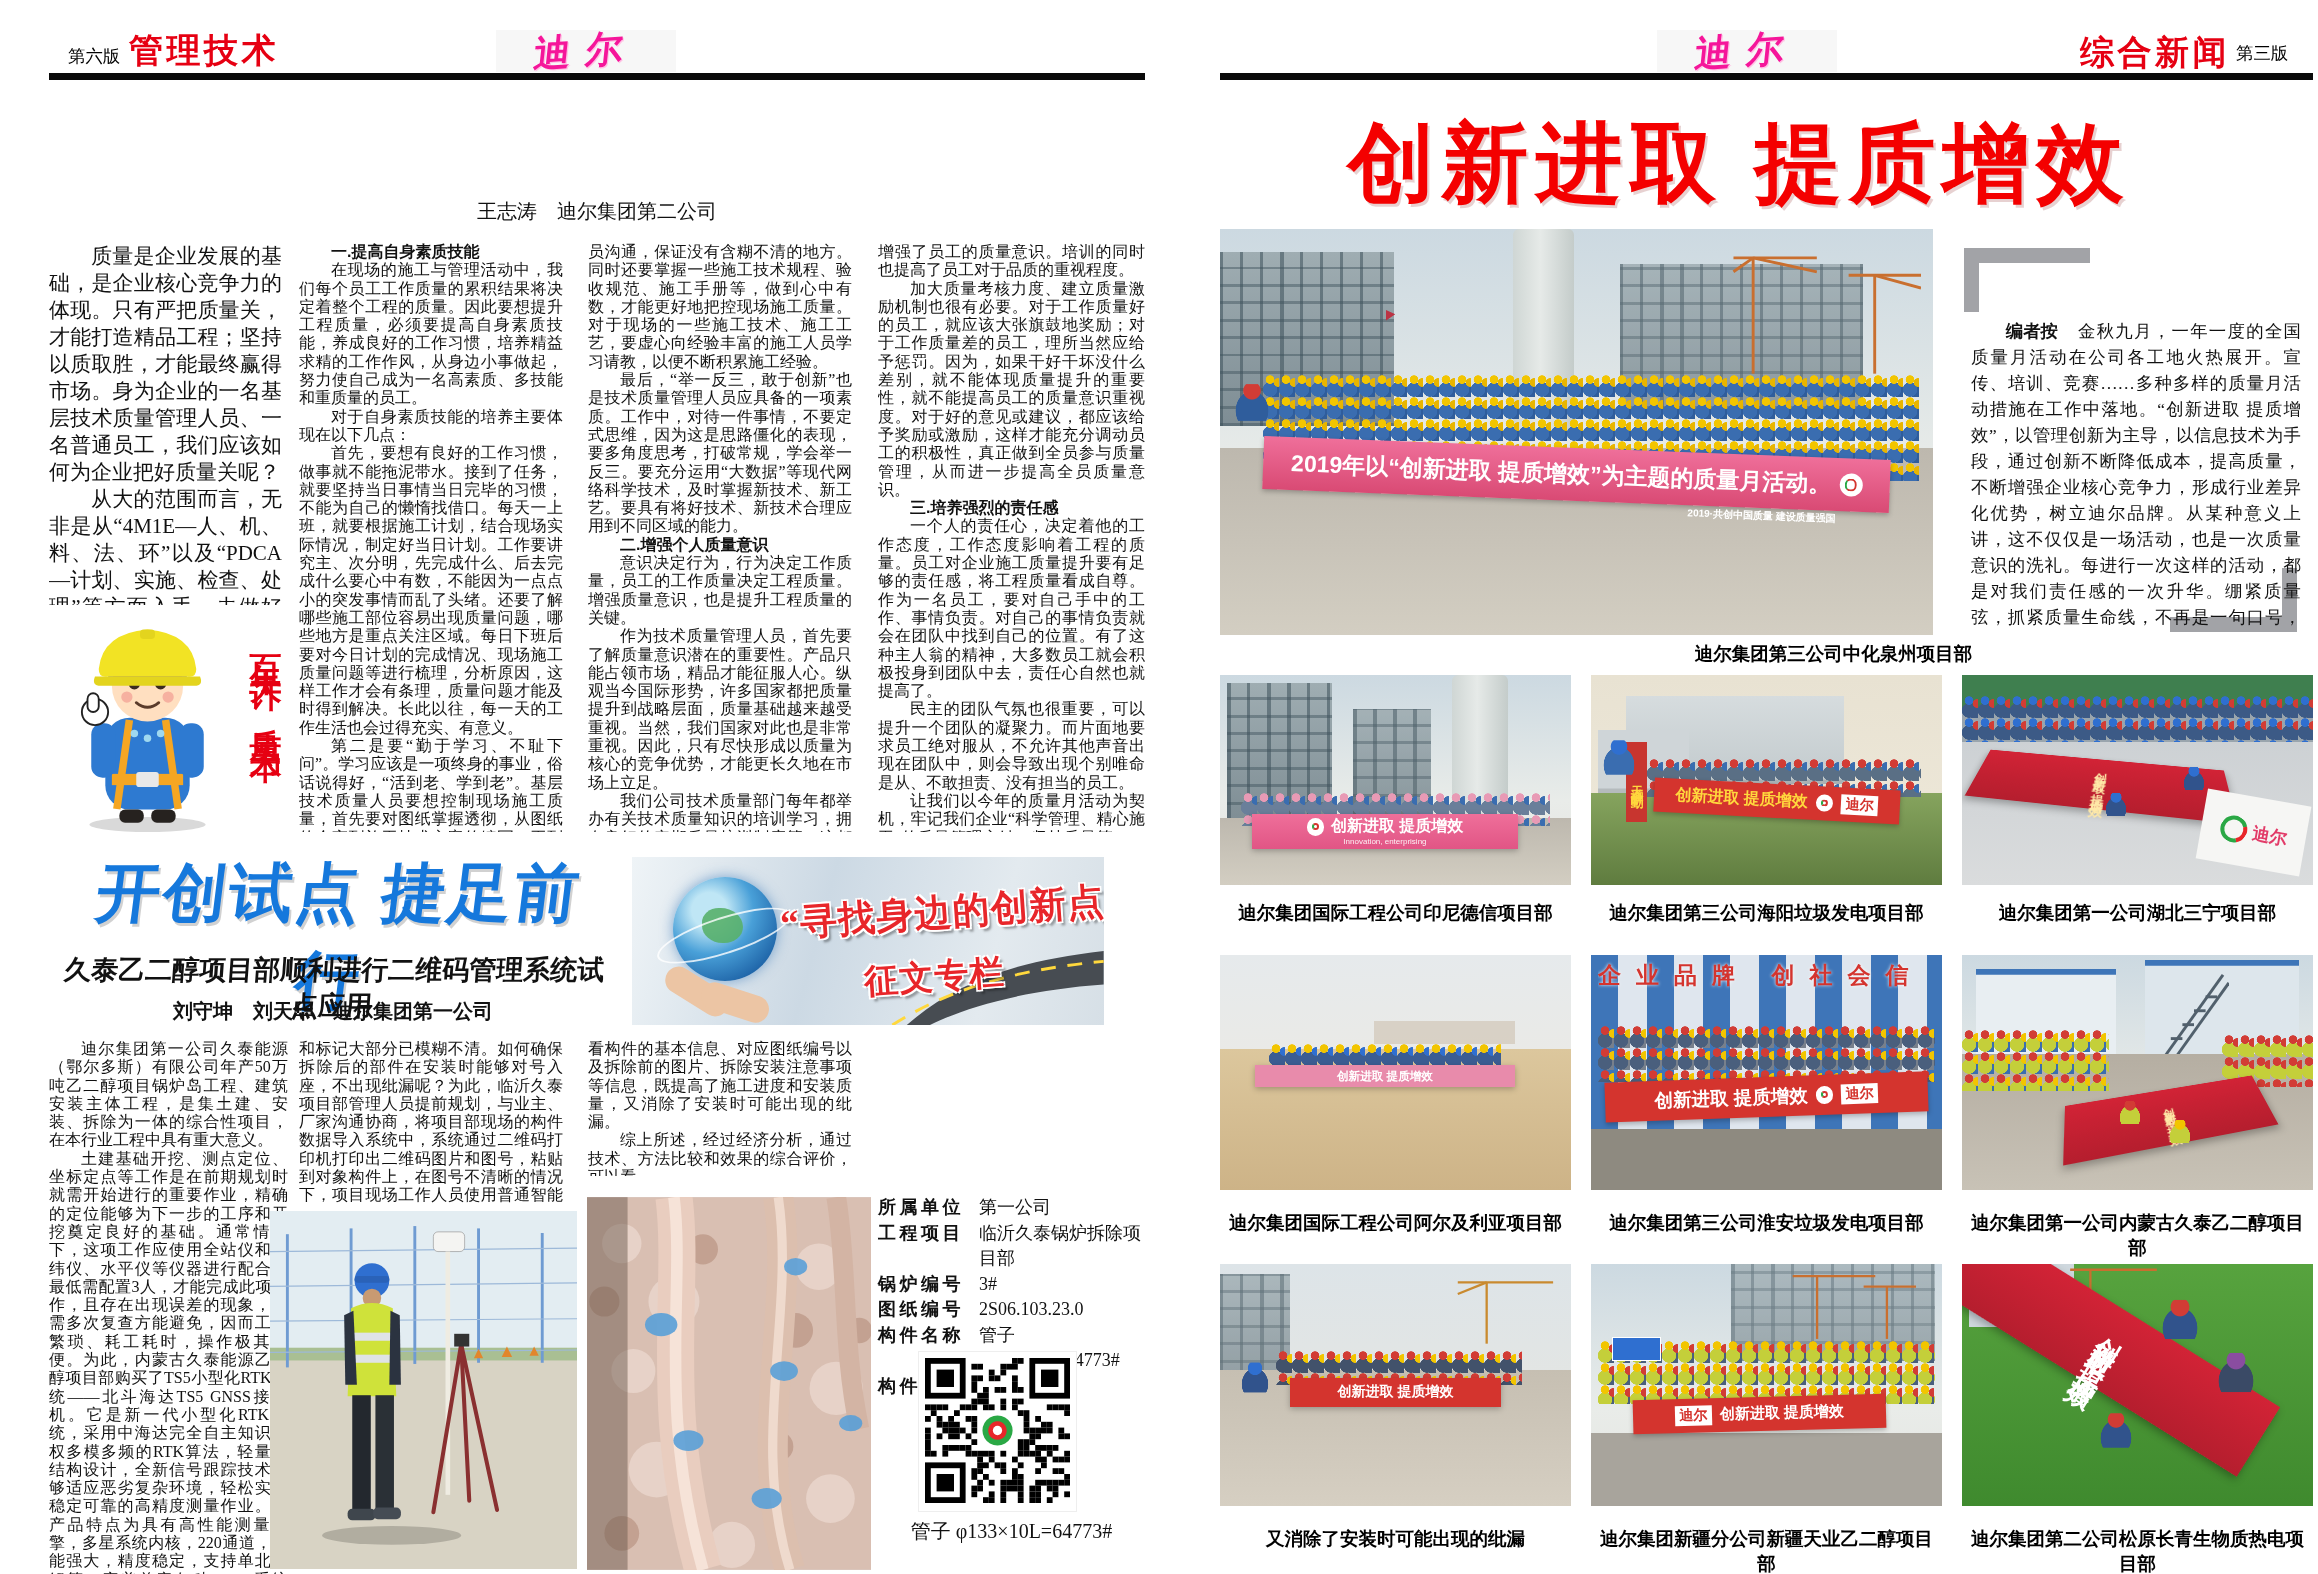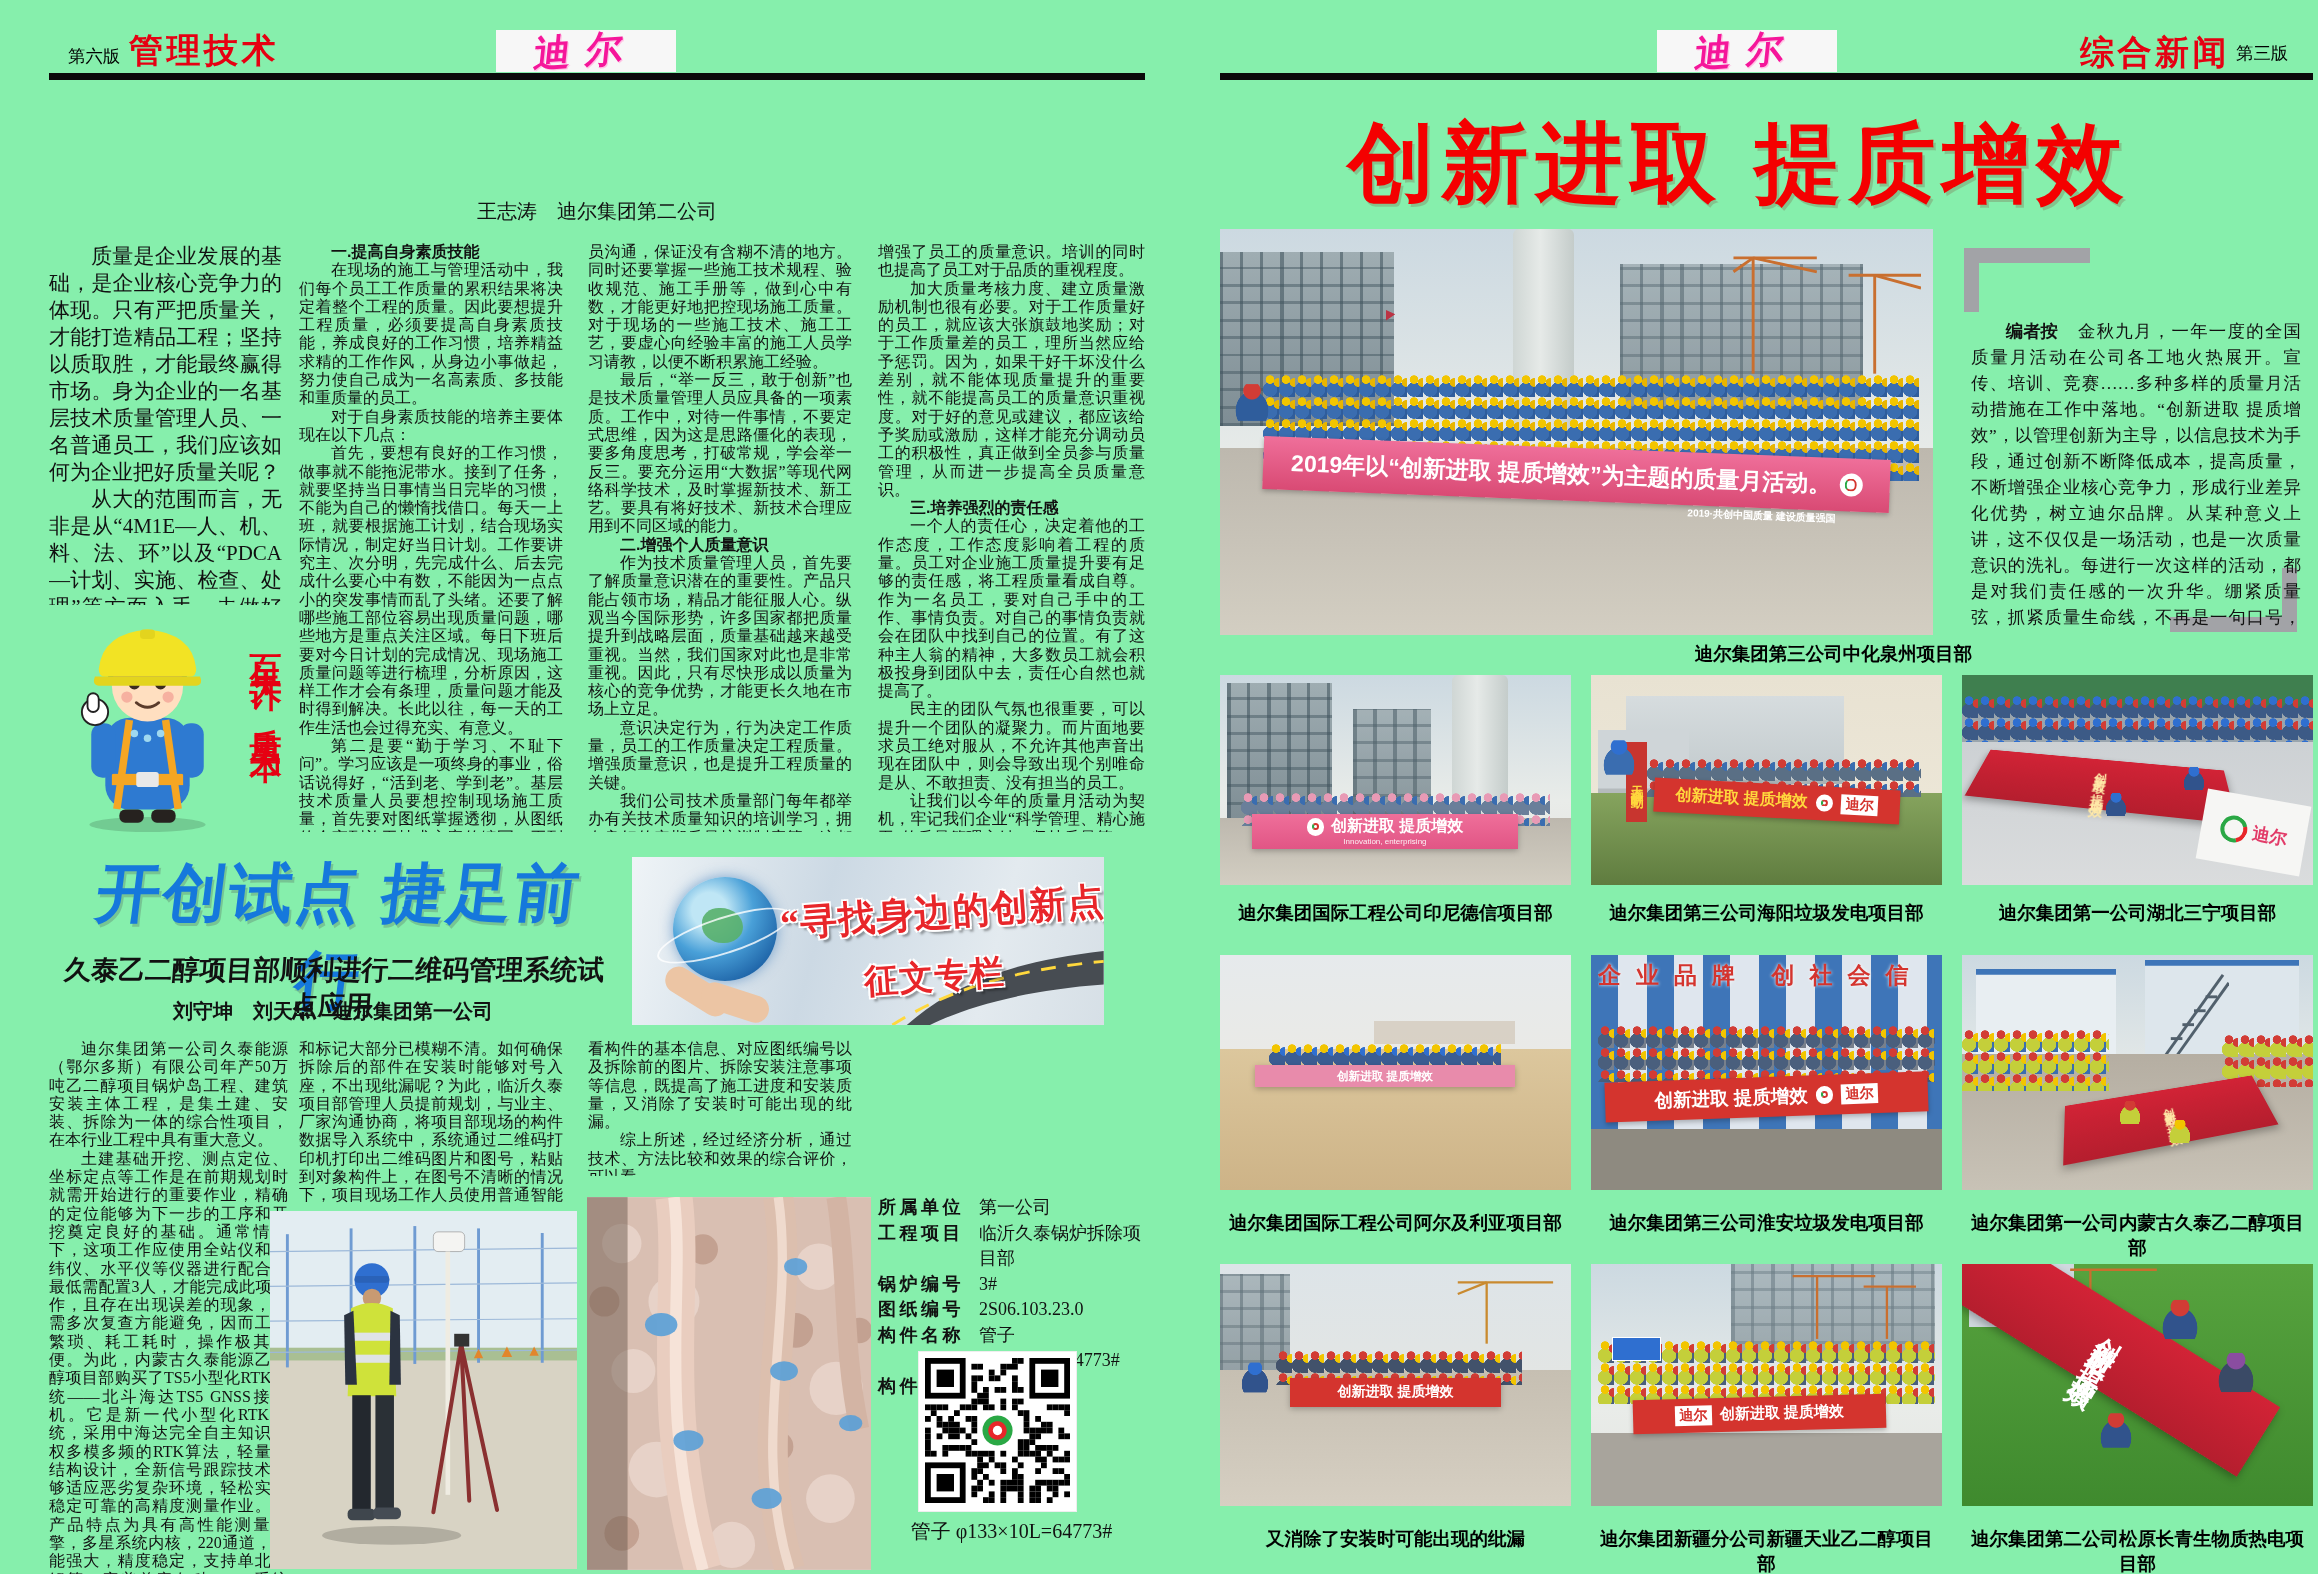--- a/index.html
+++ b/index.html
@@ -2,21 +2,21 @@
 <html style="font-size:9.3px"><head>
 <meta charset="utf-8">
 <style>
   :root{
     --serif:"Liberation Serif","DejaVu Serif",serif;
     --sans:"Liberation Sans","DejaVu Sans",sans-serif;
     --red:#e60012; --blue:#1578dc; --pink:#ef5e8c; --bannerred:#d4342e;
   }
   *{margin:0;padding:0;box-sizing:border-box}
   html,body{background:#888}
-  .sheet{position:relative;width:2319px;height:1575px;background:#86efac;overflow:hidden;font-family:var(--serif);color:#111}
+  .sheet{position:relative;width:2319px;height:1575px;background:#ffffff;overflow:hidden;font-family:var(--serif);color:#111}
   .abs{position:absolute}
 
   
   .edition{font:17.4px var(--sans);color:#000}
   .sectionname{font:bold 34px var(--sans);color:var(--red);letter-spacing:3.5px}
   .masthead{width:180px;height:42px;background:#f7f7f7;display:flex;align-items:center;justify-content:center}
   .masthead span{font:bold 37px var(--serif);color:#f5169a;transform:rotate(-4deg) skewX(-10deg);letter-spacing:15px;text-shadow:1.2px 1.2px 0 #ffc2e4}
   .rule{background:#0a0a0a;height:7px}
 
   
@@ -108,22 +108,22 @@
       <h4 class="para h">一.提高自身素质技能</h4>
       <p class="para p">在现场的施工与管理活动中，我们每个员工工作质量的累积结果将决定着整个工程的质量。因此要想提升工程质量，必须要提高自身素质技能，养成良好的工作习惯，培养精益求精的工作作风，从身边小事做起，努力使自己成为一名高素质、多技能和重质量的员工。</p>
       <p class="para p">对于自身素质技能的培养主要体现在以下几点：</p>
       <p class="para p">首先，要想有良好的工作习惯，做事就不能拖泥带水。接到了任务，就要坚持当日事情当日完毕的习惯，不能为自己的懒惰找借口。每天一上班，就要根据施工计划，结合现场实际情况，制定好当日计划。工作要讲究主、次分明，先完成什么、后去完成什么要心中有数，不能因为一点点小的突发事情而乱了头绪。还要了解哪些施工部位容易出现质量问题，哪些地方是重点关注区域。每日下班后要对今日计划的完成情况、现场施工质量问题等进行梳理，分析原因，这样工作才会有条理，质量问题才能及时得到解决。长此以往，每一天的工作生活也会过得充实、有意义。</p>
       <p class="para p">第二是要“勤于学习、不耻下问”。学习应该是一项终身的事业，俗话说得好，“活到老、学到老”。基层技术质量人员要想控制现场施工质量，首先要对图纸掌握透彻，从图纸的会审到施工技术方案的编写，再到技术交底的落实，每一步都要用心去完成，遇到不懂或者有歧义的地方，要及时与经验丰富的老师傅或者设计人</p>
     </div>
   <div class="col" style="left:588px;top:243px;width:264px;height:589px">
       <p class="para cont">员沟通，保证没有含糊不清的地方。同时还要掌握一些施工技术规程、验收规范、施工手册等，做到心中有数，才能更好地把控现场施工质量。对于现场的一些施工技术、施工工艺，要虚心向经验丰富的施工人员学习请教，以便不断积累施工经验。</p>
       <p class="para p">最后，“举一反三，敢于创新”也是技术质量管理人员应具备的一项素质。工作中，对待一件事情，不要定式思维，因为这是思路僵化的表现，要多角度思考，打破常规，学会举一反三。要充分运用“大数据”等现代网络科学技术，及时掌握新技术、新工艺。要具有将好技术、新技术合理应用到不同区域的能力。</p>
       <h4 class="para h">二.增强个人质量意识</h4>
+      <p class="para p">意识决定行为，行为决定工作质量，员工的工作质量决定工程质量。增强质量意识，也是提升工程质量的关键。</p>
       <p class="para p">作为技术质量管理人员，首先要了解质量意识潜在的重要性。产品只能占领市场，精品才能征服人心。纵观当今国际形势，许多国家都把质量提升到战略层面，质量基础越来越受重视。当然，我们国家对此也是非常重视。因此，只有尽快形成以质量为核心的竞争优势，才能更长久地在市场上立足。</p>
-      <p class="para p">意识决定行为，行为决定工作质量，员工的工作质量决定工程质量。增强质量意识，也是提升工程质量的关键。</p>
       <p class="para p">我们公司技术质量部门每年都举办有关技术质量知识的培训学习，拥有良好的定期质量培训制度等，这都为质量意识的树立奠定了良好的基础。通过这些培训，在增强员工素质技能的同时，也大大</p>
     </div>
   <div class="col" style="left:878px;top:243px;width:267px;height:589px">
       <p class="para cont">增强了员工的质量意识。培训的同时也提高了员工对于品质的重视程度。</p>
       <p class="para p">加大质量考核力度、建立质量激励机制也很有必要。对于工作质量好的员工，就应该大张旗鼓地奖励；对于工作质量差的员工，理所当然应给予惩罚。因为，如果干好干坏没什么差别，就不能体现质量提升的重要性，就不能提高员工的质量意识重视度。对于好的意见或建议，都应该给予奖励或激励，这样才能充分调动员工的积极性，真正做到全员参与质量管理，从而进一步提高全员质量意识。</p>
       <h4 class="para h">三.培养强烈的责任感</h4>
       <p class="para p">一个人的责任心，决定着他的工作态度，工作态度影响着工程的质量。员工对企业施工质量提升要有足够的责任感，将工程质量看成自尊。作为一名员工，要对自己手中的工作、事情负责。对自己的事情负责就会在团队中找到自己的位置。有了这种主人翁的精神，大多数员工就会积极投身到团队中去，责任心自然也就提高了。</p>
       <p class="para p">民主的团队气氛也很重要，可以提升一个团队的凝聚力。而片面地要求员工绝对服从，不允许其他声音出现在团队中，则会导致出现个别唯命是从、不敢担责、没有担当的员工。</p>
       <p class="para p">让我们以今年的质量月活动为契机，牢记我们企业“科学管理、精心施工”的质量管理方针，坚持质量第一、科学发展，创新进取、提质增效，大步迈向“质量新时代”。</p>
     </div>

